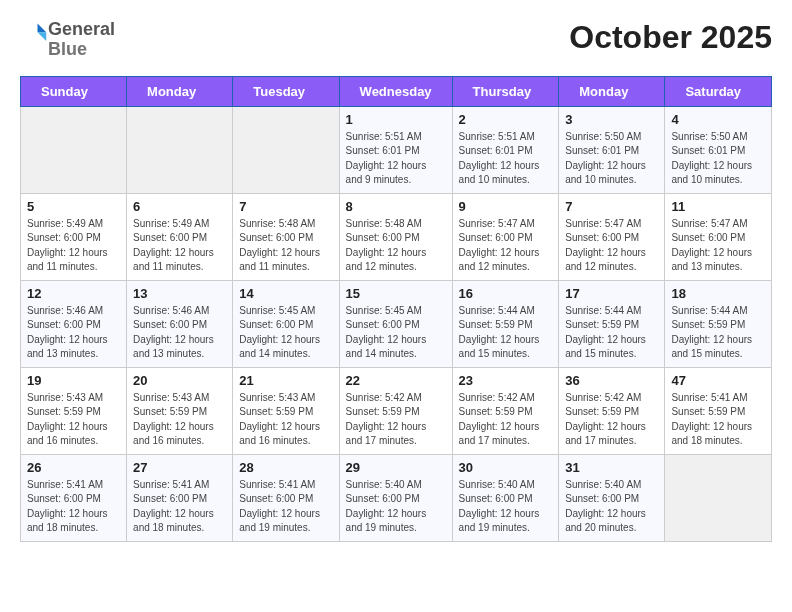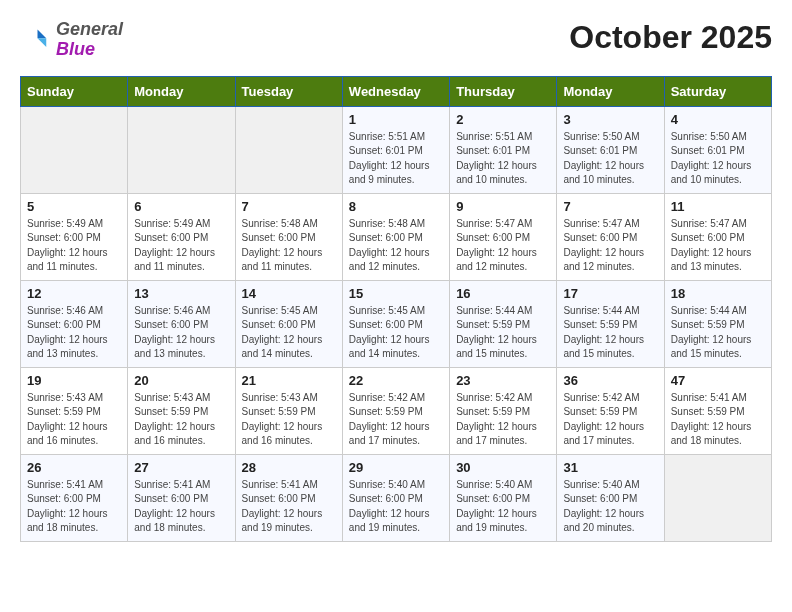--- a/index.html
+++ b/index.html
@@ -11,31 +11,30 @@
       padding: 20px;
     }
     .header {
       display: flex;
       justify-content: space-between;
       align-items: flex-start;
       margin-bottom: 16px;
     }
     .logo {
       display: flex;
-      align-items: center;
-      gap: 8px;
-      font-style: italic;
+      align-items: flex-start;
+      gap: 0;
     }
     .logo-text {
       font-size: 18px;
       font-weight: bold;
       line-height: 1.1;
     }
     .logo-general { color: #555; }
-    .logo-blue { color: #a21caf; }
+    .logo-blue { color: #737373; }
     .logo-icon {
       width: 28px;
       height: 28px;
     }
     .title-block {
       text-align: right;
     }
     .month-title {
       font-size: 32px;
       font-weight: bold;
@@ -45,25 +44,25 @@
     .subtitle {
       font-size: 14px;
       color: #444;
     }
     .calendar {
       width: 100%;
       border-collapse: collapse;
       border: 1px solid #bbb;
     }
     .calendar th {
-      background-color: #4d7c0f;
+      background-color: #8b5cf6;
       color: #fff;
       font-size: 13px;
       font-weight: bold;
-      padding: 7px 6px;
+      padding: 7px 20px;
       text-align: left;
       border: 1px solid #2060b0;
     }
     .calendar td {
       vertical-align: top;
       border: 1px solid #ccc;
       padding: 5px 6px;
       width: 107px;
       min-height: 80px;
       background: #fff;

